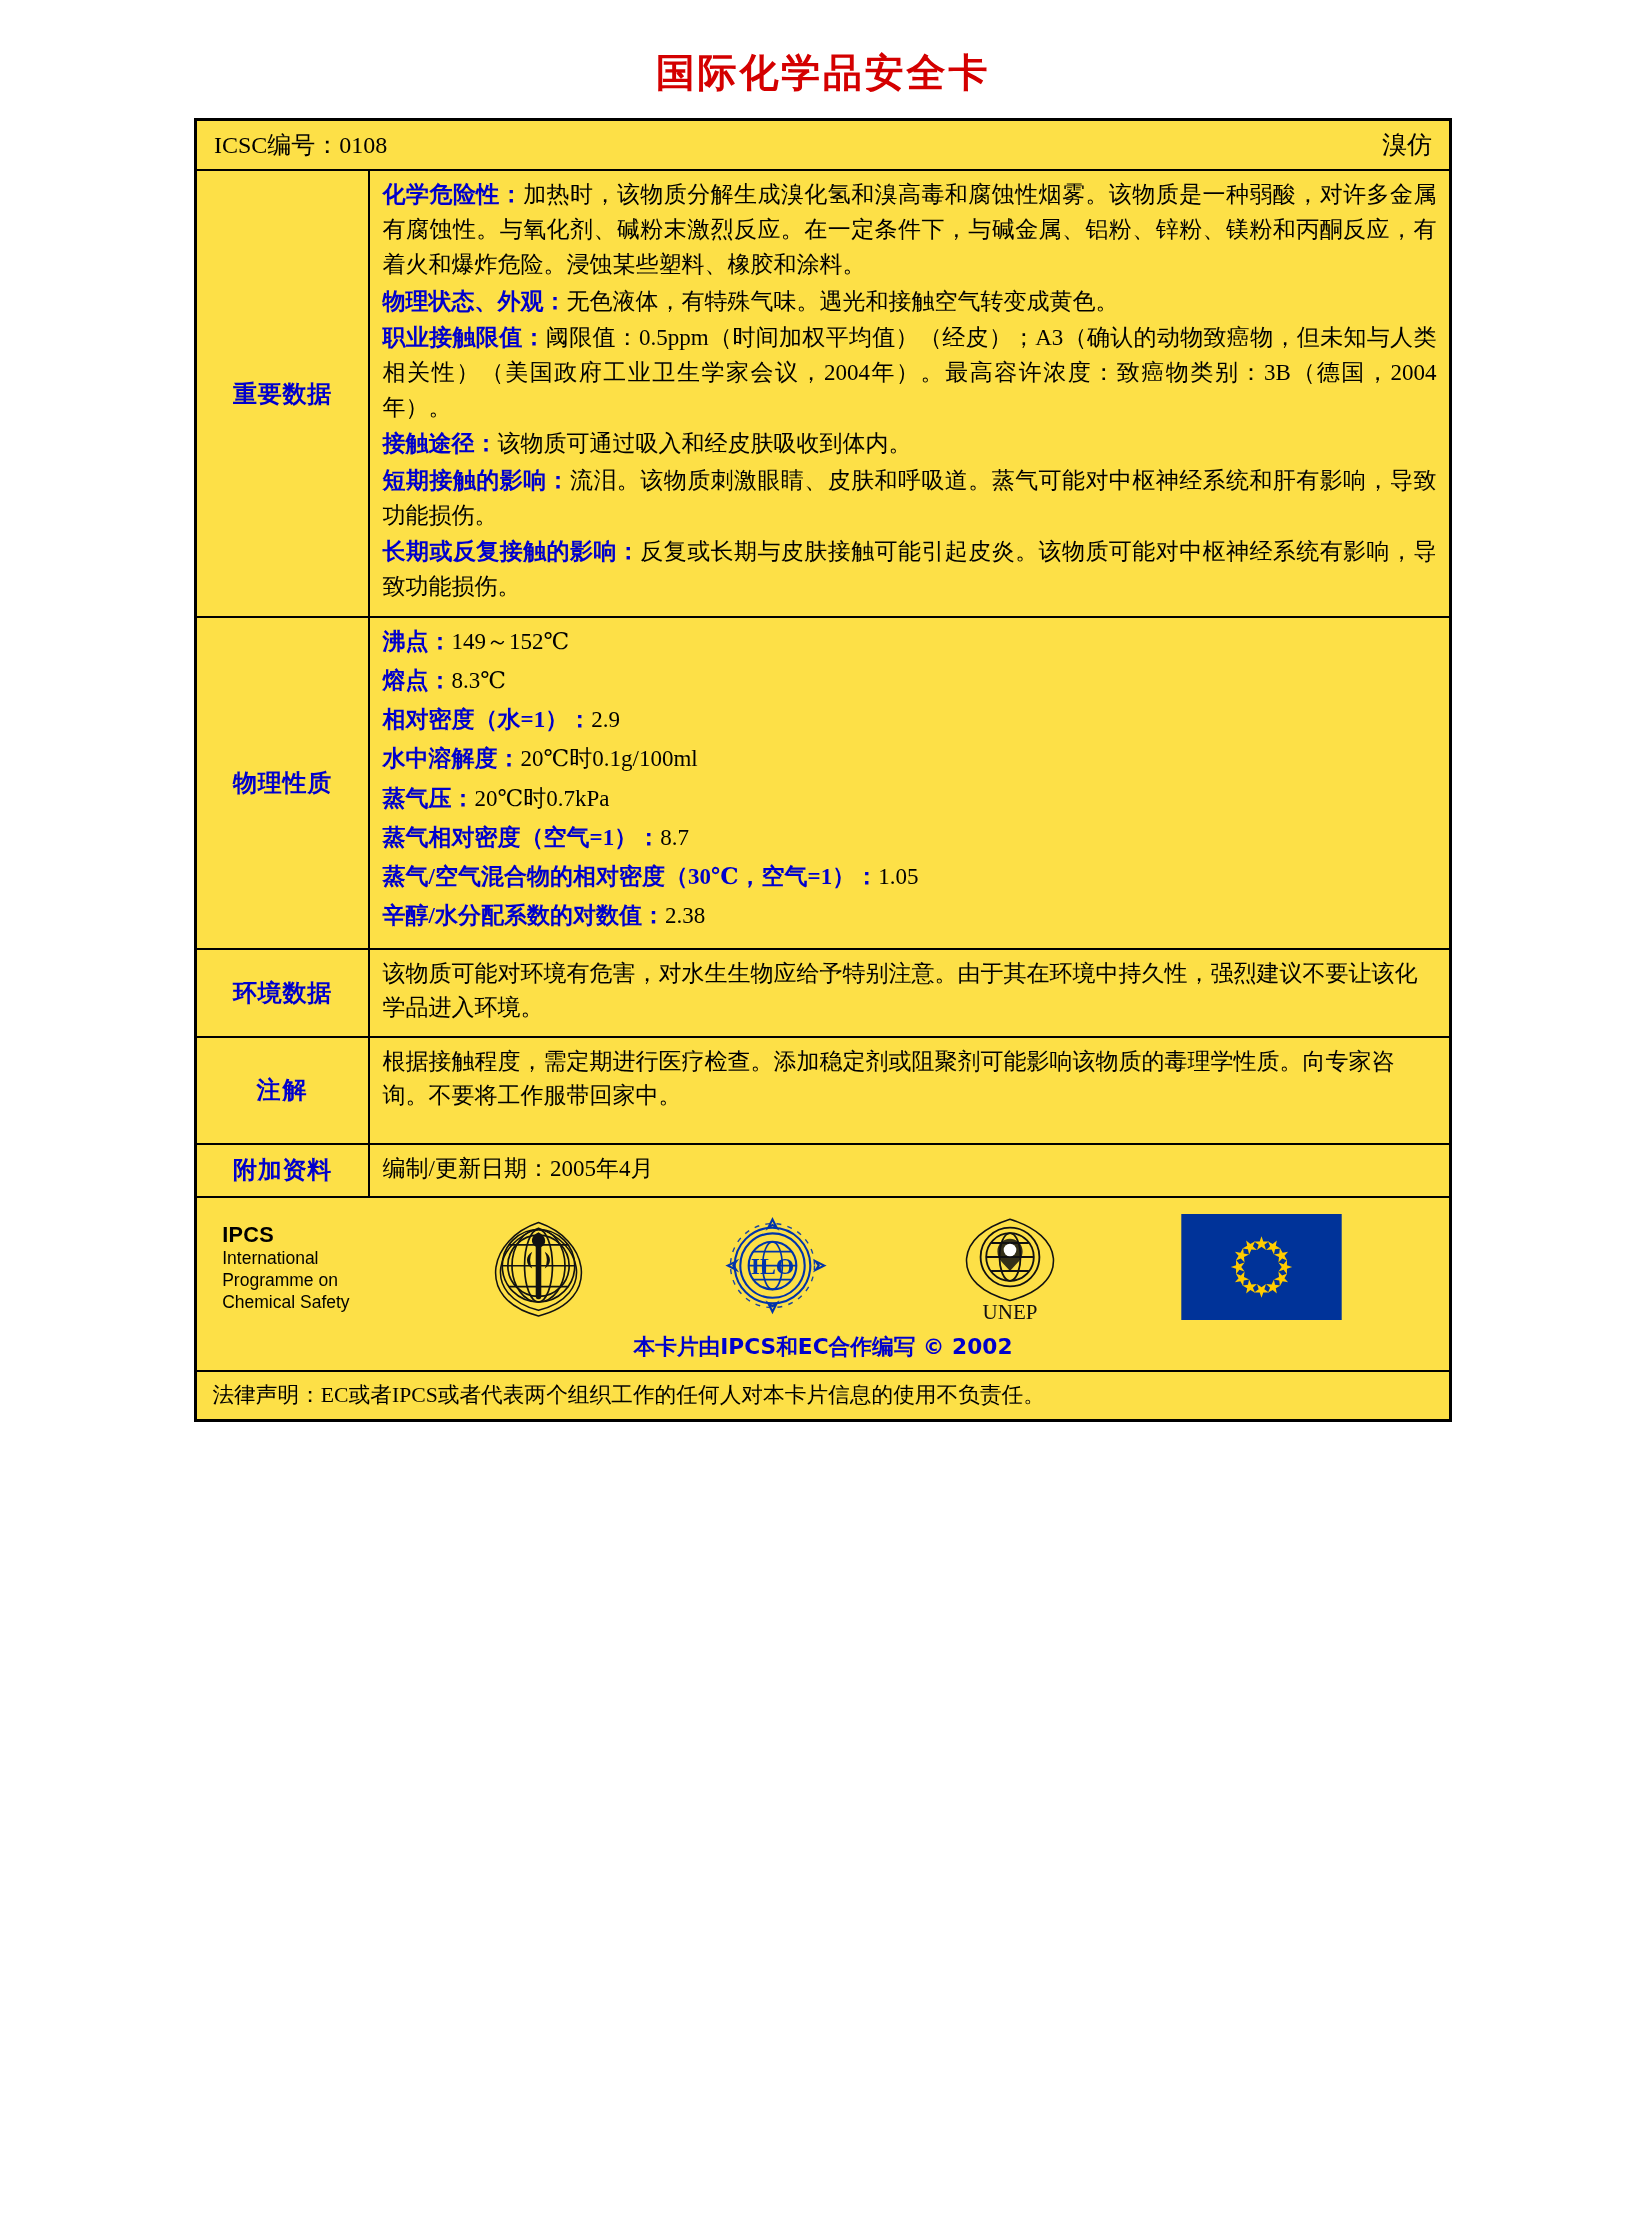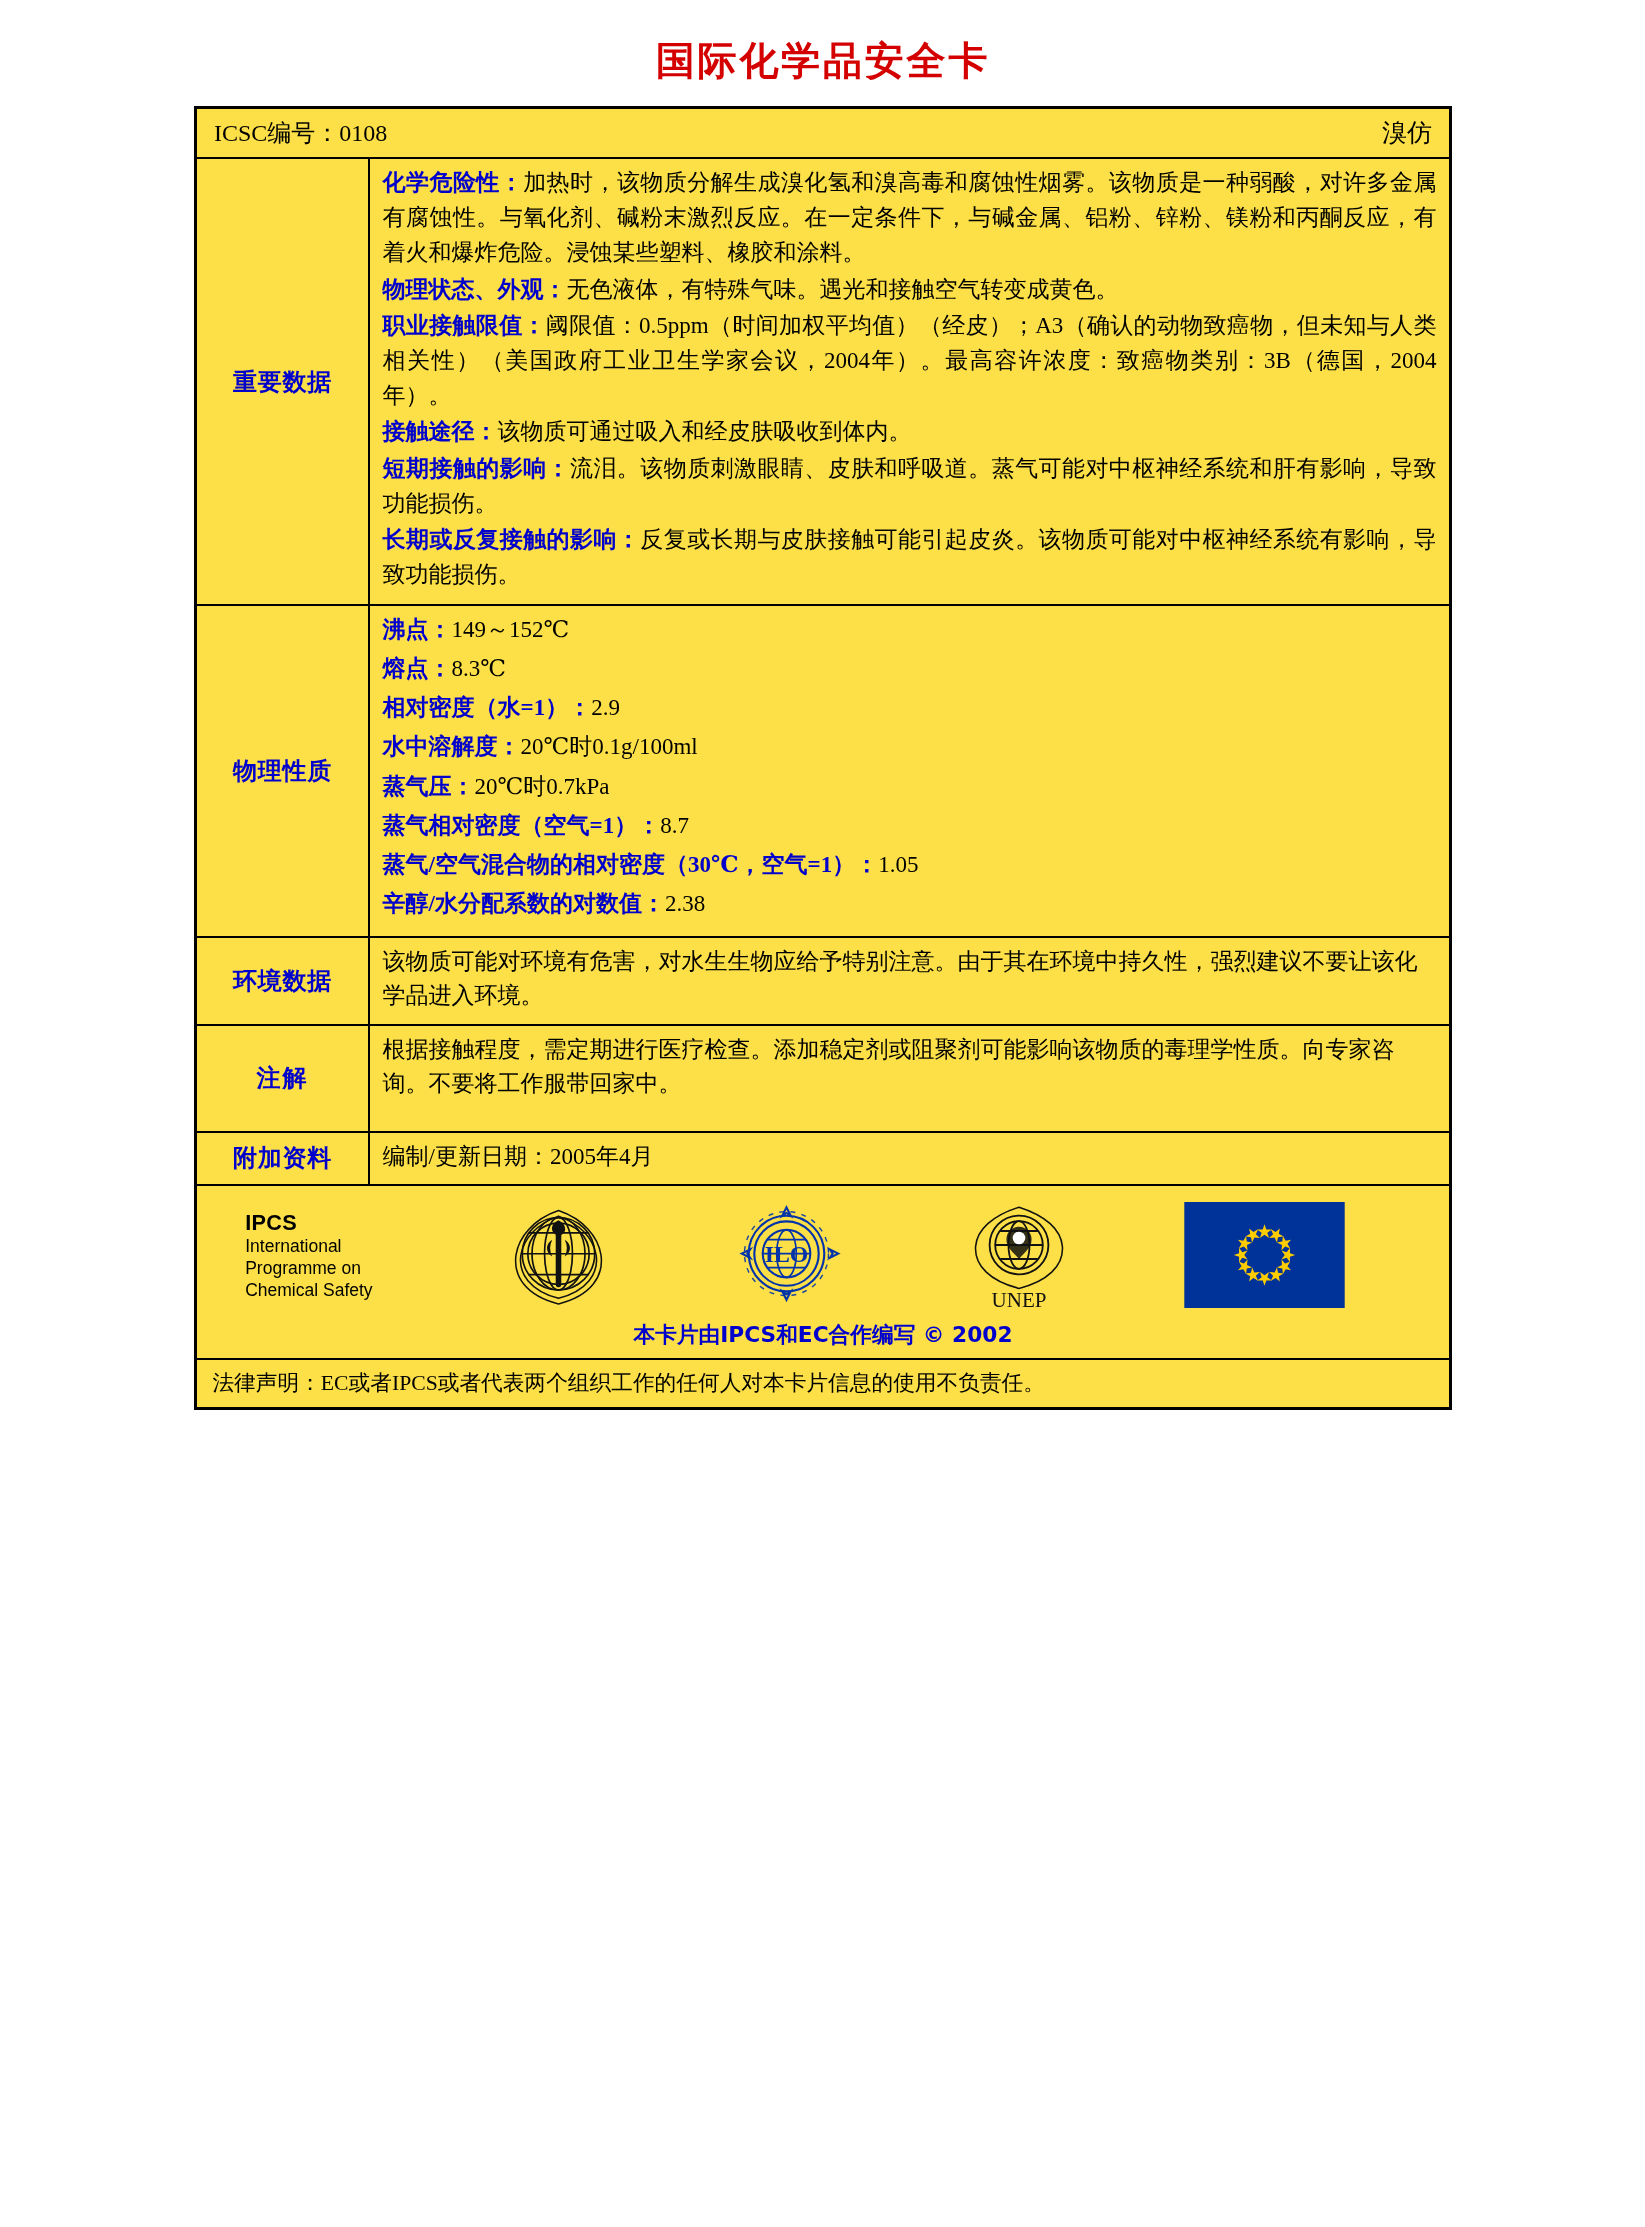--- a/index.html
+++ b/index.html
@@ -11,21 +11,21 @@
     width: 1646px;
     height: 2227px;
     font-family: "Liberation Serif", "DejaVu Serif", serif;
     color: #000;
   }
   .page {
     width: 1646px;
     height: 1878px;
     position: relative;
     box-sizing: border-box;
-    padding: 0;
+    padding: 12px;
   }
   .doc-title {
     text-align: center;
     color: #d40000;
     font-weight: bold;
     font-size: 39px;
     letter-spacing: 2.8px;
     padding-top: 34px;
     padding-bottom: 18px;
     font-family: "DejaVu Sans", "Liberation Sans", sans-serif;
@@ -93,21 +93,20 @@
 
   
   .logos-row {
     border-bottom: 2.1px solid #000;
     padding: 0;
   }
   .logos-inner {
     display: flex;
     align-items: center;
     padding: 9.8px 14px 2.8px 14px;
-    margin-left: 23px;
   }
   .ipcs-block {
     width: 210px;
     min-width: 210px;
     font-family: "Liberation Sans", "DejaVu Sans", sans-serif;
     font-size: 17.5px;
     line-height: 1.25;
     padding-left: 11.2px;
     box-sizing: border-box;
   }

